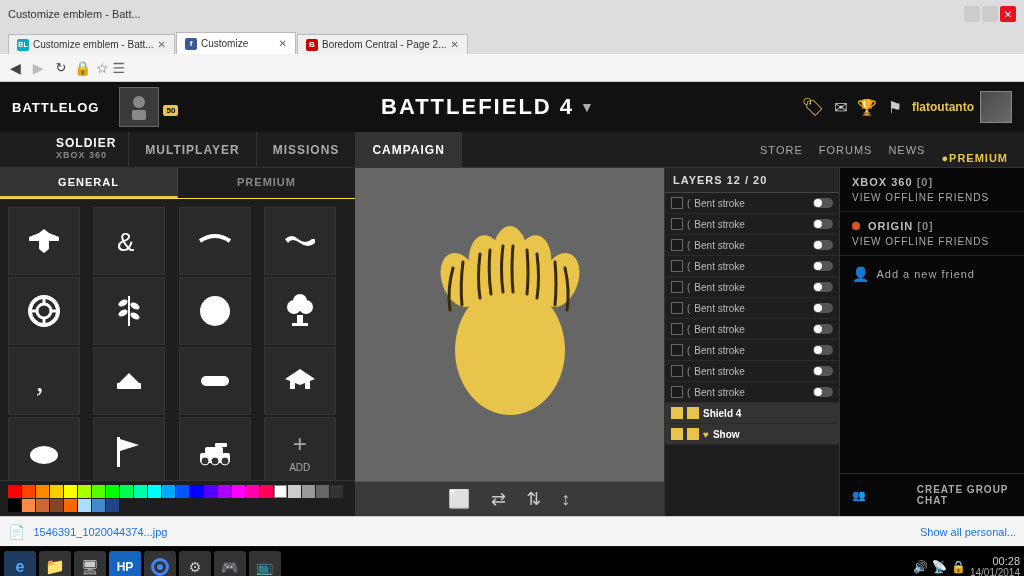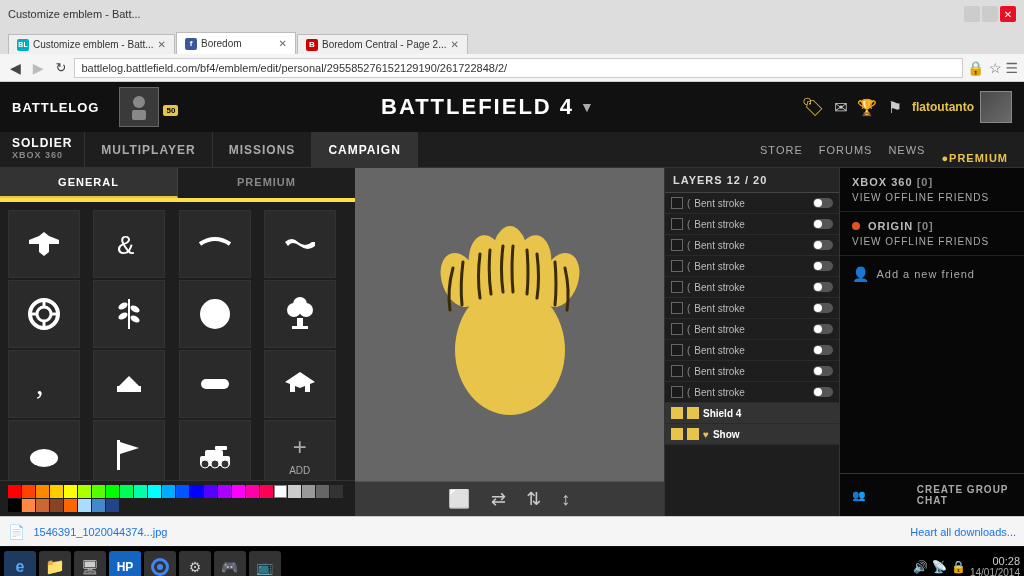--- a/index.html
+++ b/index.html
@@ -23,30 +23,30 @@
     .top-nav { background: #111; display: flex; align-items: center; height: 50px; padding: 0 12px; }
     .battlelog-logo { color: white; font-size: 13px; font-weight: bold; letter-spacing: 1px; margin-right: 20px; }
     .game-title { flex: 1; text-align: center; color: white; font-size: 22px; font-weight: bold; letter-spacing: 2px; display: flex; align-items: center; justify-content: center; gap: 6px; }
     .game-title .dropdown-arrow { font-size: 14px; color: #aaa; }
     .top-right { display: flex; align-items: center; gap: 10px; }
     .username-area { display: flex; align-items: center; gap: 6px; cursor: pointer; }
     .username { color: #e8c44a; font-size: 12px; font-weight: bold; }
 
     
     .sub-nav { background: #1e1e1e; display: flex; align-items: center; height: 36px; border-bottom: 1px solid #333; }
-    .sub-nav-left { display: flex; align-items: flex-end; height: 100%; }
+    .sub-nav-left { display: flex; align-items: flex-end; height: 100%; margin-left: 44px; }
     .sub-nav-item { padding: 0 16px; height: 100%; display: flex; align-items: center; font-size: 12px; font-weight: bold; letter-spacing: 1px; cursor: pointer; color: #aaa; border-right: 1px solid #333; }
     .sub-nav-item.active { color: white; background: #333; }
     .sub-nav-right { margin-left: auto; display: flex; align-items: center; gap: 16px; padding: 0 16px; }
     .sub-nav-right-item { font-size: 11px; letter-spacing: 1px; cursor: pointer; color: #aaa; }
     .sub-nav-right-item.premium { color: #e8c44a; font-weight: bold; }
 
     
     .shapes-panel { width: 355px; background: #1e1e1e; display: flex; flex-direction: column; }
-    .shapes-tabs { display: flex; border-bottom: 4px solid #fde047; }
+    .shapes-tabs { display: flex; border-bottom: 1px solid #fde047; }
     .shape-tab { flex: 1; padding: 8px 4px; text-align: center; font-size: 11px; font-weight: bold; letter-spacing: 1px; cursor: pointer; color: #888; border-right: 1px solid #444; }
     .shape-tab.active { color: white; background: #333; border-bottom: 2px solid #e8c44a; }
     .shape-tab:last-child { border-right: none; }
 
     .shapes-grid { display: grid; grid-template-columns: repeat(4, 1fr); gap: 2px; padding: 8px; flex: 1; overflow: hidden; }
     .shape-cell { background: #2a2a2a; width: 72px; height: 68px; display: flex; align-items: center; justify-content: center; cursor: pointer; border: 1px solid #333; }
     .shape-cell svg { fill: white; }
     .shape-cell.add-cell { flex-direction: column; gap: 4px; color: #888; font-size: 11px; }
     .shape-cell.add-cell .plus { font-size: 24px; color: #aaa; }
     .color-swatch { width: 14px; height: 14px; cursor: pointer; }
@@ -89,35 +89,34 @@
   </div>
 
   <div style="background:#ddd; display:flex; align-items:flex-end; padding:2px 8px 0; height:26px; gap:1px;">
     <div class="browser-tab" style="background:#f0f0f0; border:1px solid #bbb; border-bottom:none; padding:2px 8px; height:20px; display:flex; align-items:center; gap:4px; font-size:11px; min-width:150px;">
       <div style="width:12px;height:12px;background:#00acc1;border-radius:2px;display:flex;align-items:center;justify-content:center;color:white;font-size:7px;font-weight:bold;">BL</div>
       <span style="font-size:10px;color:#333;">Customize emblem - Batt...</span>
       <span style="margin-left:auto;color:#666;font-size:10px;">✕</span>
     </div>
     <div class="browser-tab active" style="background:white; border:1px solid #bbb; border-bottom:none; padding:2px 8px; height:22px; display:flex; align-items:center; gap:4px; font-size:11px; min-width:120px;">
       <div style="width:12px;height:12px;background:#3b5998;border-radius:2px;display:flex;align-items:center;justify-content:center;color:white;font-size:8px;font-weight:bold;">f</div>
-      <span style="font-size:10px;color:#333;">Boredom</span>
+      <span style="font-size:10px;color:#333;">Customize</span>
       <span style="margin-left:auto;color:#666;font-size:10px;">✕</span>
     </div>
     <div class="browser-tab" style="background:#f0f0f0; border:1px solid #bbb; border-bottom:none; padding:2px 8px; height:20px; display:flex; align-items:center; gap:4px; font-size:11px; min-width:150px;">
       <div style="width:12px;height:12px;background:#cc0000;border-radius:2px;display:flex;align-items:center;justify-content:center;color:white;font-size:8px;font-weight:bold;">B</div>
       <span style="font-size:10px;color:#333;">Boredom Central - Page 2...</span>
       <span style="margin-left:auto;color:#666;font-size:10px;">✕</span>
     </div>
   </div>
 
   <div style="background:#f5f5f5; border-bottom:1px solid #ccc; display:flex; align-items:center; padding:3px 6px; gap:4px; height:28px;">
     <button class="nav-btn" style="font-size:14px;color:#444;background:none;border:none;cursor:pointer;">◀</button>
     <button class="nav-btn" style="font-size:14px;color:#bbb;background:none;border:none;cursor:pointer;">▶</button>
     <button class="nav-btn" style="font-size:13px;color:#444;background:none;border:none;cursor:pointer;">↻</button>
-    <input type="text" class="address-bar" style="flex: 1 1 0%; height: 20px; border: 1px solid rgb(204, 204, 204); padding: 1px 6px; font-size: 11px; background: white; color: rgb(51, 51, 51);" value="battlelog.battlefield.com/bf4/emblem/edit/personal/295585276152129190/261722848/2/">
     <span style="font-size:14px;color:#666;">🔒</span>
     <span style="font-size:14px;color:#666;">☆</span>
     <span style="font-size:14px;color:#666;">☰</span>
   </div>
 </div>
 
 <div class="app">
 
   <div class="top-nav">
     <span class="battlelog-logo">BATTLELOG</span>
@@ -493,21 +492,21 @@
         <span>👥</span>
         <span style="font-size:10px;font-weight:bold;letter-spacing:1px;margin-left:44px;">CREATE GROUP CHAT</span>
       </div>
     </div>
   </div>
 </div>
 
 <div style="background:#f5f5f5;border-top:1px solid #ccc;height:30px;display:flex;align-items:center;padding:0 8px;gap:8px;">
   <span style="font-size:14px;color:#666;">📄</span>
   <span style="font-size:11px;color:#1a73e8;cursor:pointer;">1546391_1020044374...jpg</span>
-  <span style="margin-left:auto;font-size:11px;color:#1a73e8;cursor:pointer;">Heart all downloads...</span>
+  <span style="margin-left:auto;font-size:11px;color:#1a73e8;cursor:pointer;">Show all personal...</span>
 </div>
 
 <div style="background:#000;height:40px;display:flex;align-items:center;padding:0 4px;border-top:1px solid #111;">
   <div style="display:flex;align-items:center;gap:3px;">
     <div style="width:32px;height:32px;background:#1e3a5f;border-radius:3px;display:flex;align-items:center;justify-content:center;cursor:pointer;">
       <span style="color:#5af;font-size:16px;font-weight:bold;">e</span>
     </div>
     <div style="width:32px;height:32px;background:#333;border-radius:3px;display:flex;align-items:center;justify-content:center;cursor:pointer;">
       <span style="font-size:16px;">📁</span>
     </div>

